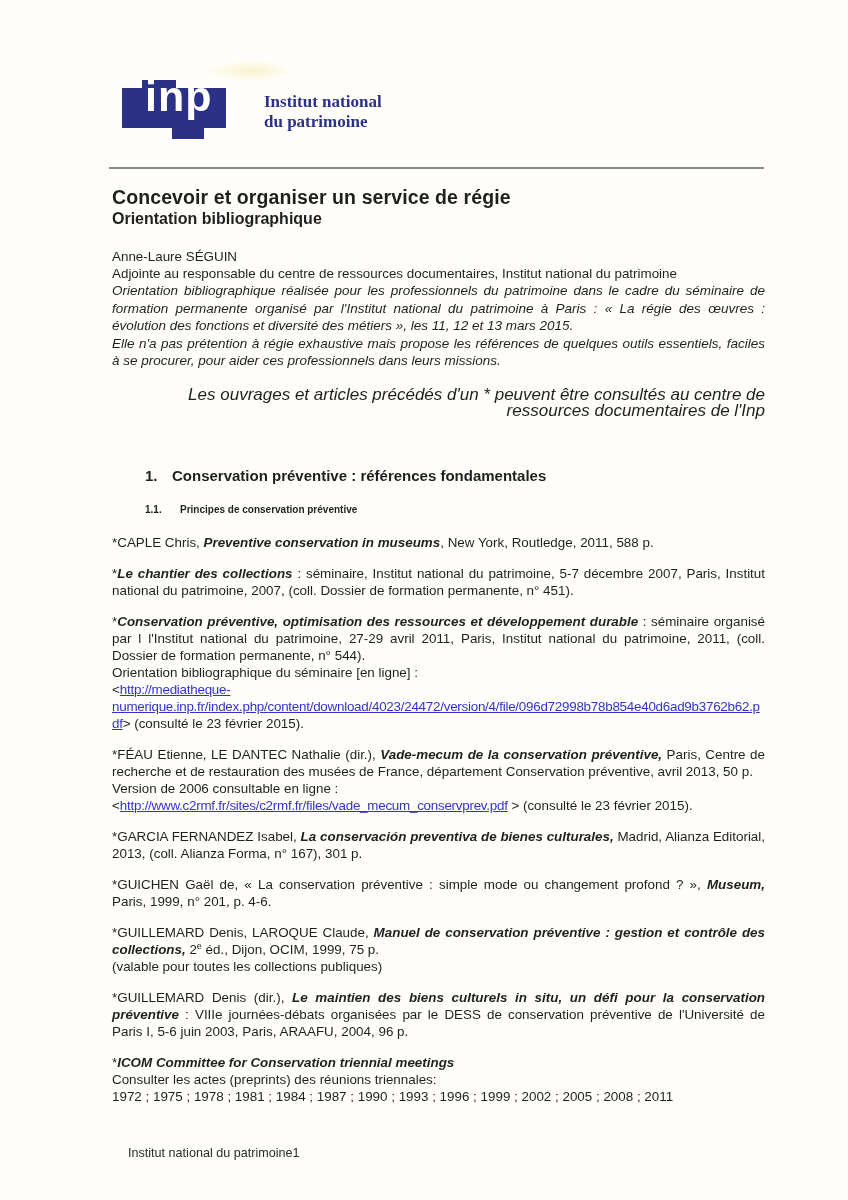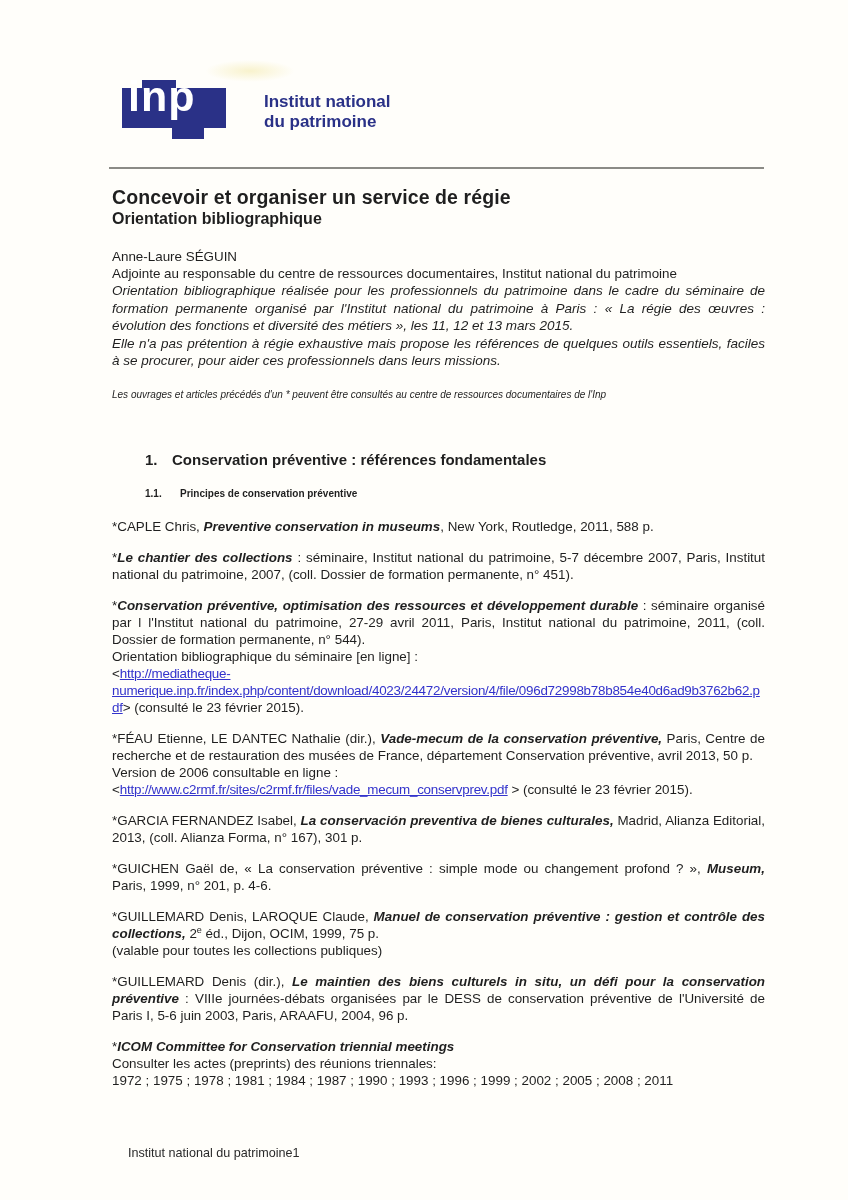--- a/index.html
+++ b/index.html
@@ -13,41 +13,41 @@
   }
   .content { padding:0 83px 0 112px; }
 
   
   .header { margin-top:80px; display:flex; align-items:flex-start; }
   .logo-mark { position:relative; width:120px; height:62px; margin-left:10px; flex:none; }
   .logo-tab-top { position:absolute; left:20px; top:0; width:34px; height:12px; background:var(--brand); }
   .logo-main { position:absolute; left:0; top:8px; width:104px; height:40px; background:var(--brand); }
   .logo-tab-bottom { position:absolute; left:50px; top:46px; width:32px; height:13px; background:var(--brand); }
   .logo-text {
-    position:absolute; left:6px; top:-5px; color:#fff; font-weight:bold;
+    position:absolute; left:23px; top:-5px; color:#fff; font-weight:bold;
     font-size:43px; letter-spacing:1px; line-height:1;
   }
   .org-name {
     margin-left:22px; padding-top:12px; color:var(--brand);
-    font-weight:bold; font-size:17px; line-height:20px;
+    font-weight:bold; font-size:17px; line-height:20px;font-family:Liberation Serif, serif;
   }
   .rule { margin-top:25px; height:2px; background:#8b8b86; width:655px; margin-left:-3px; }
 
   
   .doc-title { margin-top:17px; font-size:19.5px; font-weight:bold; letter-spacing:.1px; }
   .doc-subtitle { margin-top:1px; font-size:16px; font-weight:bold; }
   .author { margin-top:20px; font-size:13.4px; line-height:17px; }
   .author-role { font-size:13.4px; line-height:17px; }
 
   
   .intro {
     font-style:italic; font-size:13.5px; line-height:17.6px;
     text-align:justify;
   }
-  .note { margin-top:17px; font-style:italic; font-size:10px; line-height:16px; }
+  .note { margin-top:17px; font-style:italic; font-size:17px; line-height:16px;text-align:right; }
 
   
   .h1 { margin-top:48px; padding-left:33px; font-size:15px; font-weight:bold; display:flex; }
   .h1 .num { width:27px; flex:none; }
   .h2 { margin-top:20px; padding-left:33px; font-size:10px; font-weight:bold; display:flex; }
   .h2 .num { width:35px; flex:none; }
 
   
   .entries { margin-top:19px; }
   .entry {

